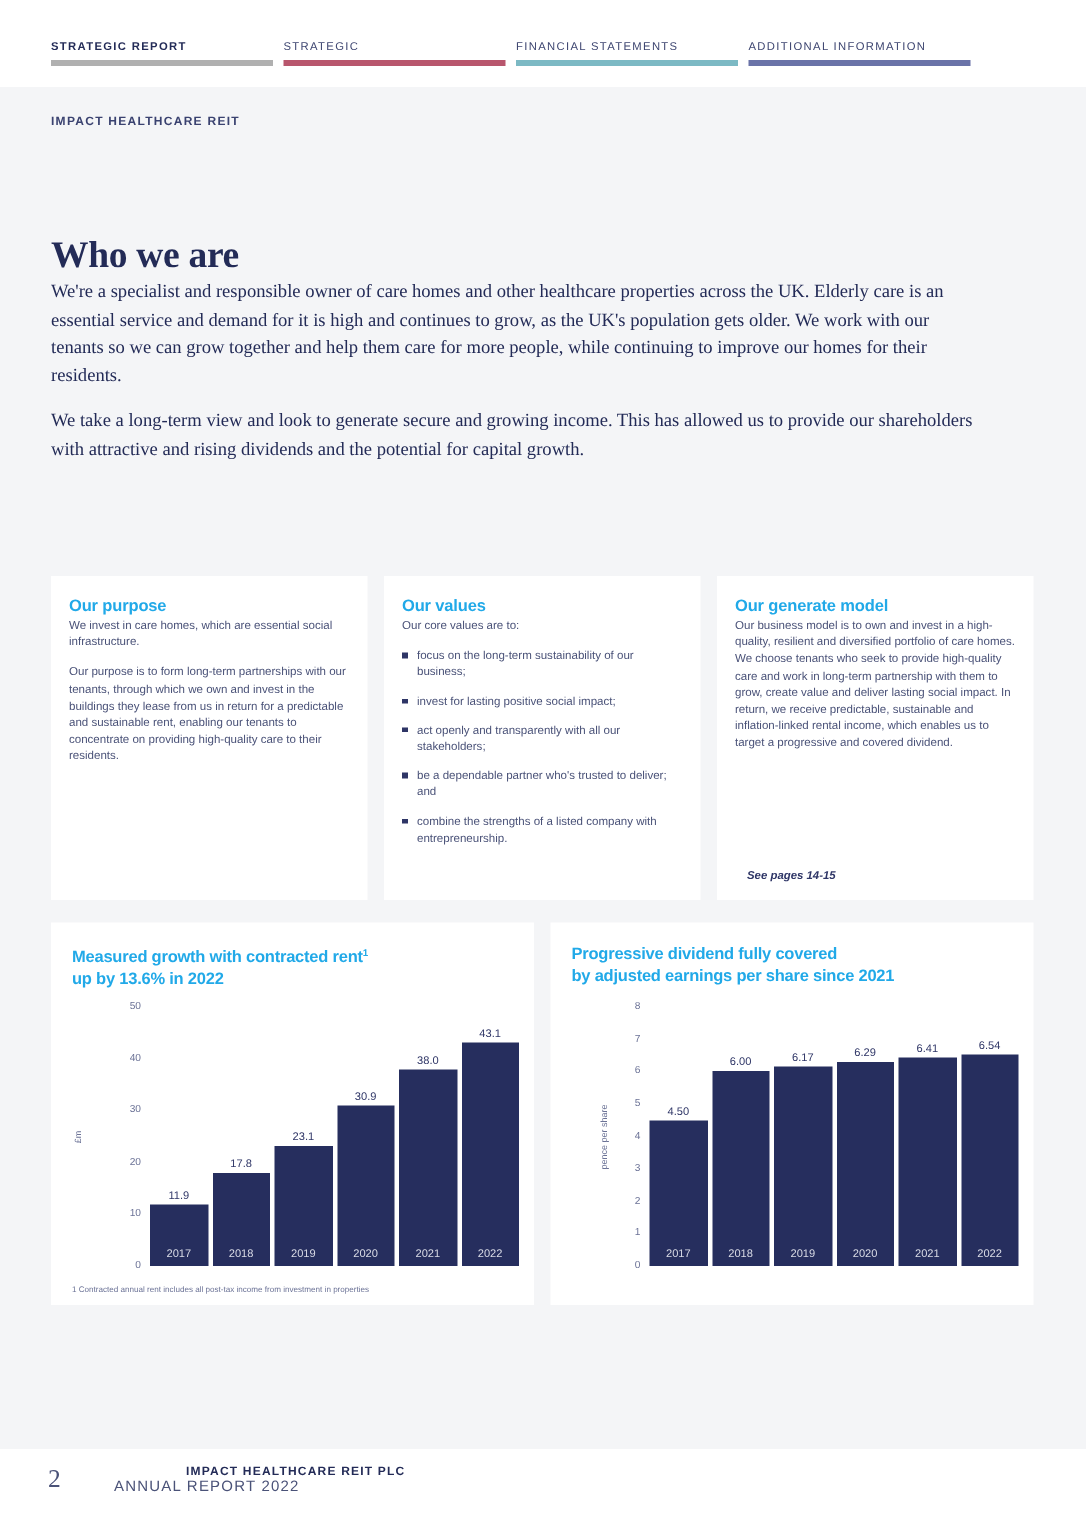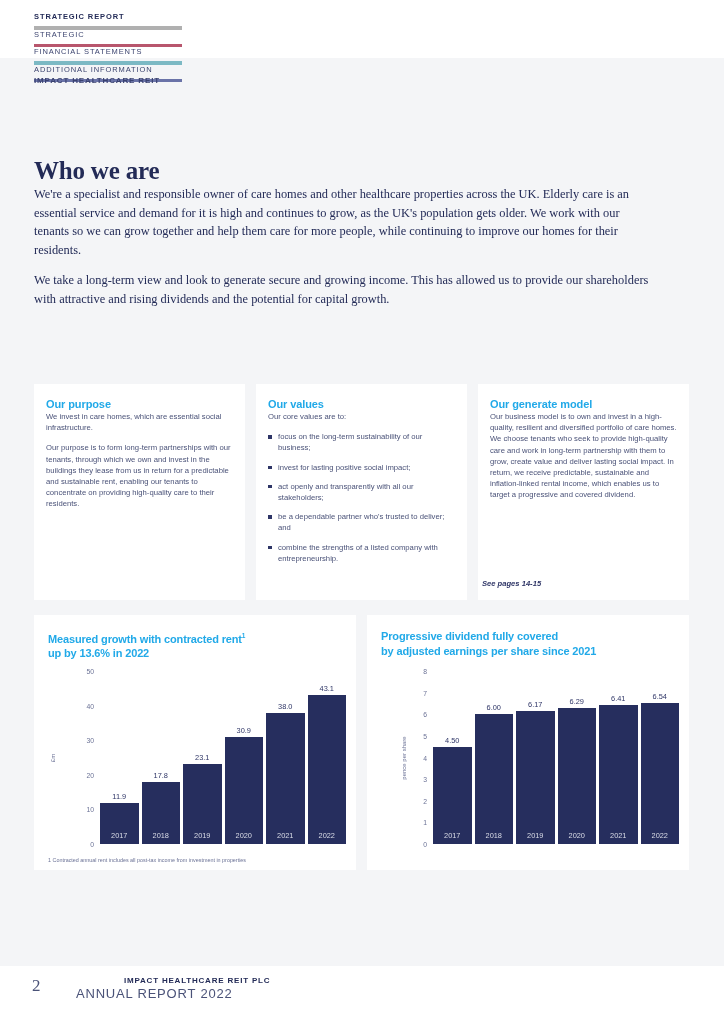--- a/index.html
+++ b/index.html
@@ -10,24 +10,23 @@
     background: #ffffff;
     font-family: "Liberation Sans", sans-serif;
     overflow: hidden;
     position: relative;
   }
 
   
   .topnav {
     height: 58px;
     background: #ffffff;
-    padding: 12px 34px 0 34px;
+    padding: 26px 34px 0 34px;
     display: flex;
     gap: 0;
-    flex-direction: column;
   }
   .nav-tab {
     width: 155px;
     margin-right: 0;
   }
   .nav-tab-label {
     font-size: 7.5px;
     letter-spacing: 0.9px;
     color: #3d4570;
     font-weight: 400;
@@ -143,21 +142,21 @@
     position: absolute;
     left: 0;
     top: 4px;
     width: 3.5px;
     height: 3.5px;
     background: #2e3566;
   }
   .card-ref {
     position: absolute;
     bottom: 12px;
-    left: 4px;
+    left: 20px;
     font-size: 7.6px;
     font-weight: bold;
     font-style: italic;
     color: #2e3566;
   }
 
   
   .charts {
     position: absolute;
     top: 615px;
@@ -285,21 +284,21 @@
     padding-left: 8px;
   }
   .footer-line1 {
     font-size: 8px;
     font-weight: bold;
     letter-spacing: 0.8px;
     color: #232b57;
     padding-left: 48px;
   }
   .footer-line2 {
-    font-size: 13px;
+    font-size: 10px;
     letter-spacing: 0.8px;
     color: #4a5278;
     margin-top: 1px;
   }
 </style>
 </head>
 <body>
 
 <div class="topnav">
   <div class="nav-tab active">

